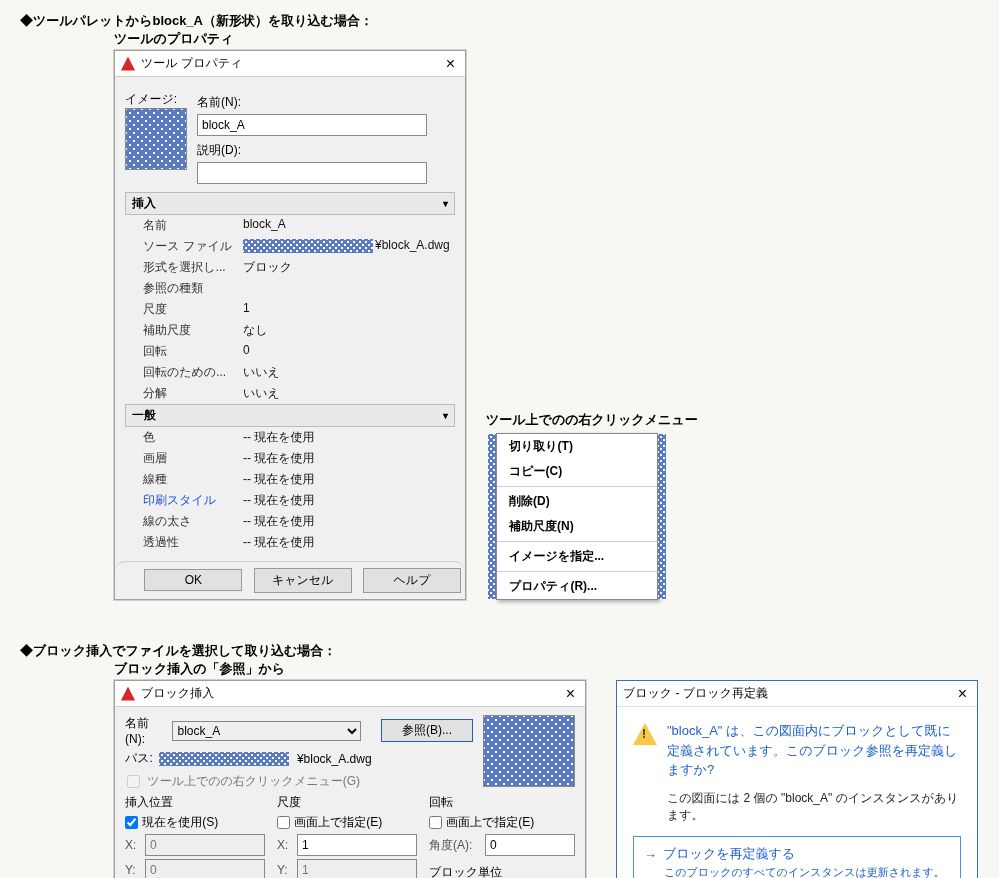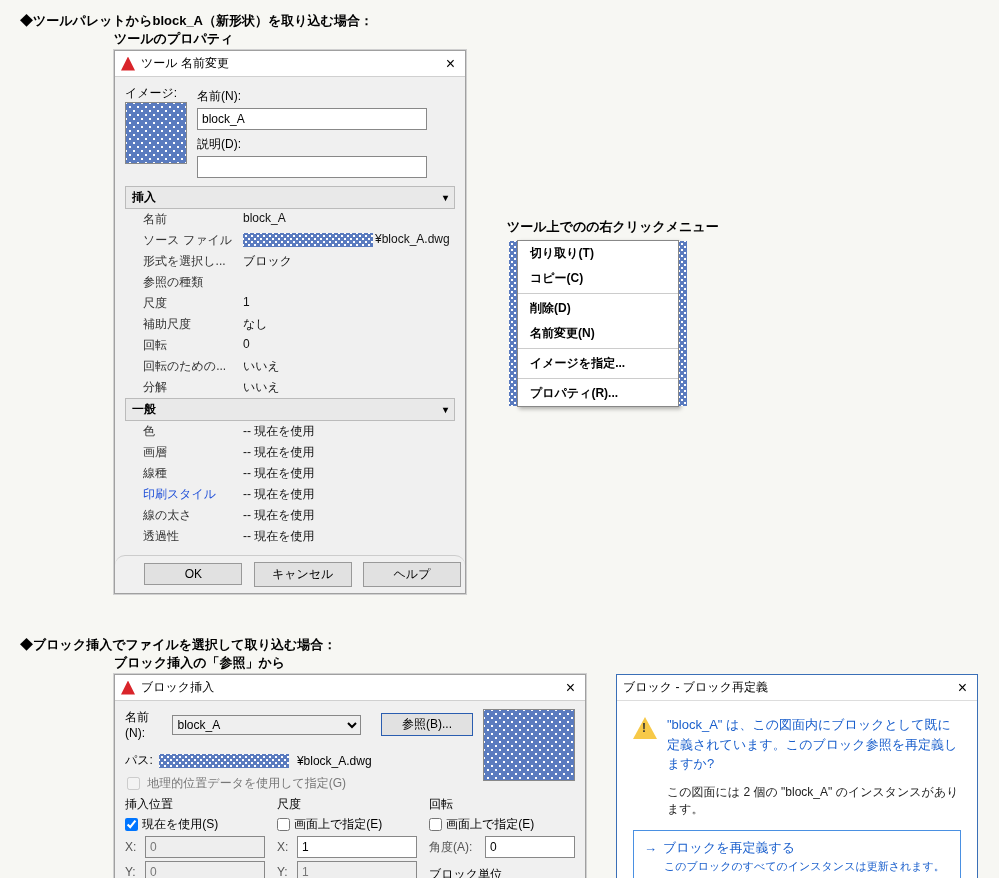--- a/index.html
+++ b/index.html
@@ -107,21 +107,21 @@
   .ctx::before{ left:-9px; border-right:1px solid #888;}
   .ctx::after{ right:-9px; border-left:1px solid #888;}
   .ctx .mi { padding:4px 12px;font-weight:bold; }
   .ctx .sep { border-top:1px solid #ccc; margin:2px 0; }
   
   .bi { width: 470px; }
   .bi .body { padding:8px 10px 10px; }
   .bi .nm-row { display:flex; align-items:center; gap:6px; }
   .bi select { width:200px; height:20px; border:1px solid #888; font:inherit; }
   .bi .ref { border:1px solid #2a5db0; padding:2px 7px; }
-  .bi .path-row { display:flex; align-items:center; gap:6px; margin-top:12px;}
+  .bi .path-row { display:flex; align-items:center; gap:6px; margin-top:4px;}
   .bi .geo { color:#777; margin:6px 0 2px 2px; }
   .bi .cols { display:flex; gap:10px; margin-top:2px; }
   .bi .col { flex:1; }
   .bi .col h5 { margin:0 0 3px 0; font-size:12px; font-weight:normal; }
   .bi .xyz { display:flex; align-items:center; gap:6px; margin:3px 0;}
   .bi .xyz span { width:14px; color:#555; }
   .bi .xyz input { width:110px; height:18px; border:1px solid #888; font:inherit; padding:1px 4px;}
   .bi .xyz input.ro { background:#eee; color:#777; }
   
   .task { width:360px; background:#fff; border:1px solid #3a6fb7; }
@@ -141,34 +141,34 @@
   .cmdlink.sel { border:1px solid #4a90e2; }
   .cmdlink .hd { color:#1a5fcc; font-size:13px; display:flex; align-items:center; gap:6px;}
   .cmdlink .hd .arr { color:#1a5fcc; font-weight:bold; }
   .cmdlink .sub { color:#4a6; font-size:11px; margin:2px 0 0 20px; color:#1a5fcc;}
   input[type=checkbox]{ margin:0 4px 0 0; vertical-align:middle;}
 </style>
 </head>
 <body>
 
 <div class="section-head">◆ツールパレットからblock_A（新形状）を取り込む場合：</div>
-<div class="row" style="gap:41px; align-items:center;">
+<div class="row" style="gap:20px; align-items:flex-end;">
   <div>
     <div class="sub-label" style="margin-left:94px;">ツールのプロパティ</div>
     
     <div class="dialog" style="width:350px; margin-left:94px;">
       <div class="titlebar">
         <span class="left">
           <span class="autocad-icon"></span>
-          <span>ツール 名前変更</span>
+          <span>ツール プロパティ</span>
         </span>
         <span class="close-x">×</span>
       </div>
       <div class="dlg-body">
-        <div style="display:flex; gap:10px;">
+        <div style="display:flex; gap:10px;margin-top:6px;">
           <div>
             <div>イメージ:</div>
             <div class="thumb"></div>
           </div>
           <div style="flex:1">
             <div class="field-row">
               <label>名前(N):</label>
             </div>
             <input type="text" style="width: 220px; height: 18px; border: 1px solid rgb(136, 136, 136); padding: 1px 4px; font: inherit;" value="block_A">
             <div class="field-row" style="margin-top:6px;">
@@ -262,21 +262,21 @@
   </div>
 
   <div>
     <div class="sub-label">ツール上でのの右クリックメニュー</div>
     <div style="position:relative; margin-left:10px; margin-top:4px;">
       <div class="ctx" id="ctx-menu">
           <div class="mi">切り取り(T)</div>
           <div class="mi">コピー(C)</div>
           <div class="sep"></div>
           <div class="mi">削除(D)</div>
-          <div class="mi">名前変更(N)</div>
+          <div class="mi">補助尺度(N)</div>
           <div class="sep"></div>
           <div class="mi">イメージを指定...</div>
           <div class="sep"></div>
           <div class="mi">プロパティ(R)...</div>
         </div>
     </div>
   </div>
 </div>
 
 <div style="height:40px;"></div>
@@ -304,21 +304,21 @@
             <span style="flex:1"></span>
             <span class="btn ref">参照(B)...</span>
           </div>
           <div class="path-row">
             <span>パス:</span>
             <span class="srcbar"></span>
             <span>¥block_A.dwg</span>
           </div>
           <div class="geo">
             <input type="checkbox" disabled="" style="">
-            <span>地理的位置データを使用して指定(G)</span>
+            <span>ツール上でのの右クリックメニュー(G)</span>
           </div>
         </div>
         <div class="thumb lg"></div>
       </div>
 
       <div class="cols">
 
         <div class="col">
           <h5>挿入位置</h5>
           <div><input type="checkbox" checked="" style=""><span>現在を使用(S)</span></div>

